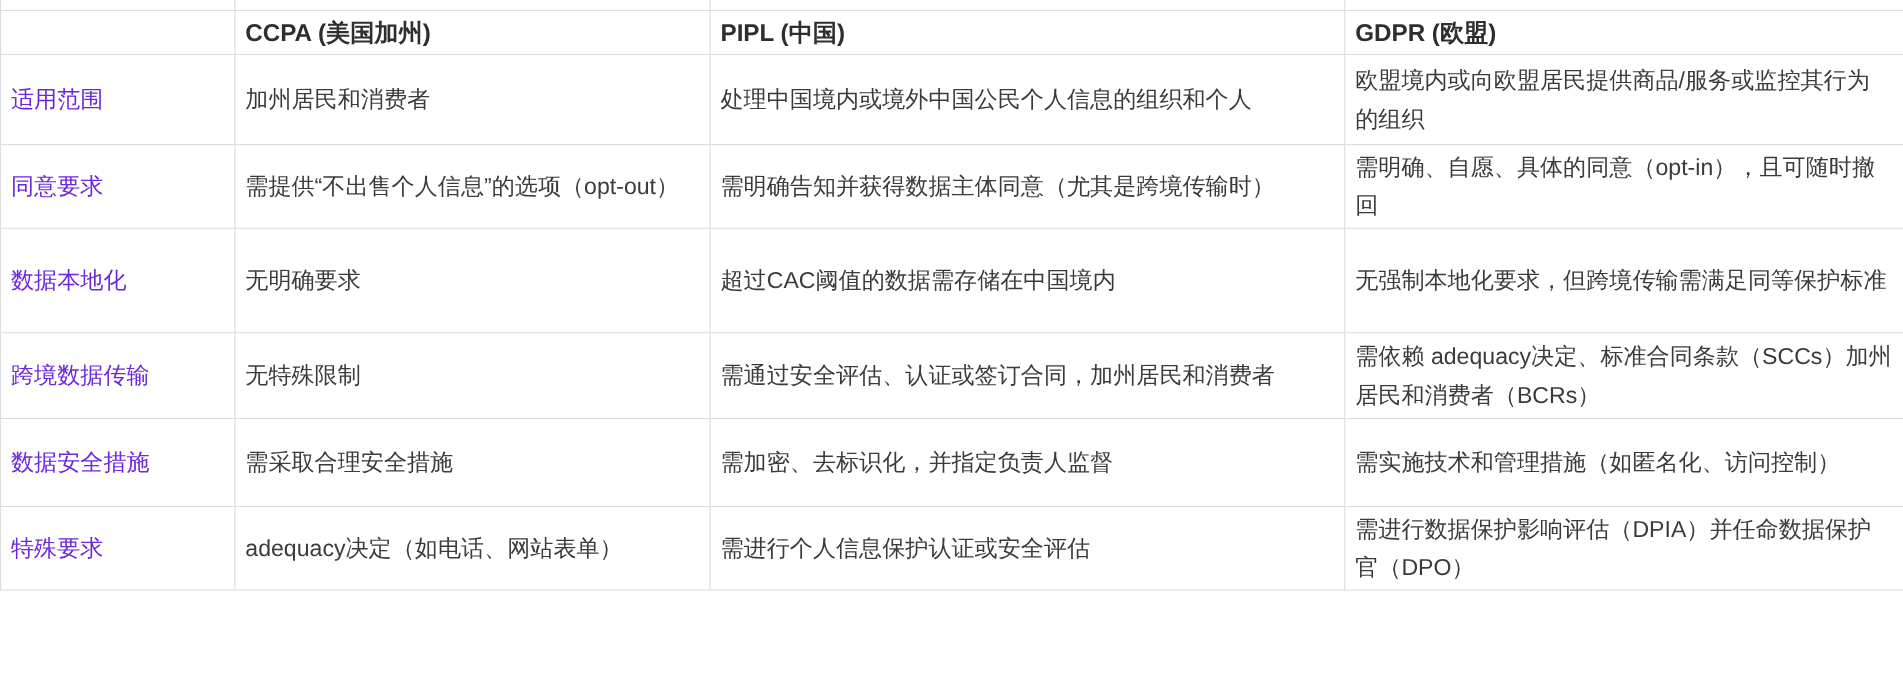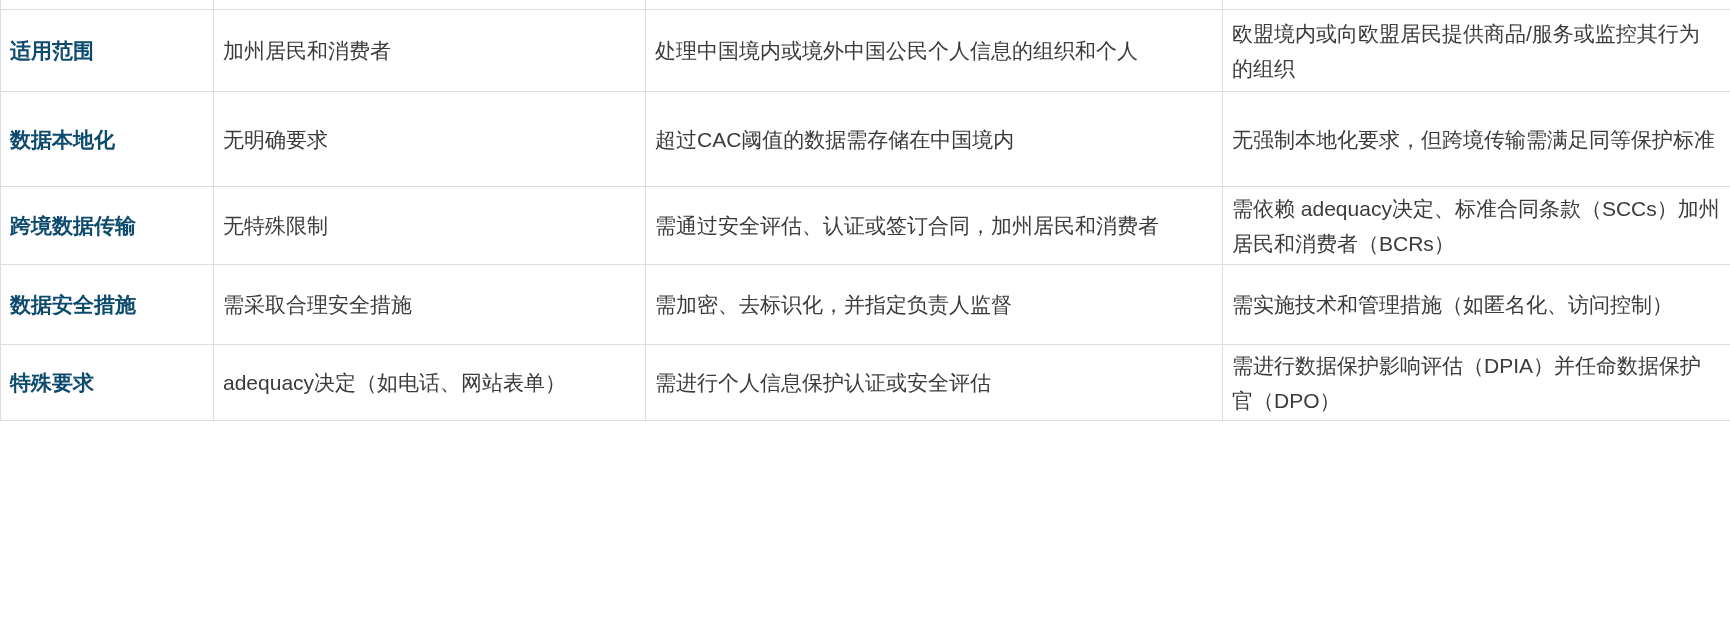--- a/index.html
+++ b/index.html
@@ -26,21 +26,21 @@
     text-align: left;
     overflow: hidden;
     word-break: break-word;
   }
   th {
     font-weight: bold;
     font-size: 22px;
     color: #2e2e2e;
     white-space: nowrap;
   }
-  td.rowlabel { font-weight: bold; color: #0c4a6e; }
+  td.rowlabel { font-weight: normal; color: #6d28d9; }
   tr.prerow td { border-bottom: 1px solid #dcdcdc; }
   tr.hrow   { height: 37px; }
   tr.prerow { height: 40px; }
   tr.r0 { height: 82px; }
   tr.r1 { height: 74px; }
   tr.r2 { height: 76px; }
   tr.r3 { height: 95px; }
   tr.r4 { height: 78px; }
   tr.r5 { height: 80px; }
   tr.r6 { height: 42px; }
@@ -58,29 +58,41 @@
   </colgroup>
 
   <tbody>
       <tr class="prerow">
     <td></td>
     <td></td>
     <td></td>
     <td></td>
   </tr>
 
+  <tr class="hrow">
+    <th></th>
+    <th>CCPA (美国加州)</th>
+    <th>PIPL (中国)</th>
+    <th>GDPR (欧盟)</th>
+  </tr>
 
   <tr class="r0">
     <td class="rowlabel">适用范围</td>
     <td>加州居民和消费者</td>
     <td>处理中国境内或境外中国公民个人信息的组织和个人</td>
     <td>欧盟境内或向欧盟居民提供商品/服务或监控其行为的组织</td>
   </tr>
 
 
+  <tr class="r2">
+    <td class="rowlabel">同意要求</td>
+    <td>需提供“不出售个人信息”的选项（opt-out）</td>
+    <td>需明确告知并获得数据主体同意（尤其是跨境传输时）</td>
+    <td>需明确、自愿、具体的同意（opt-in），且可随时撤回</td>
+  </tr>
 
   <tr class="r3">
     <td class="rowlabel">数据本地化</td>
     <td>无明确要求</td>
     <td>超过CAC阈值的数据需存储在中国境内</td>
     <td>无强制本地化要求，但跨境传输需满足同等保护标准</td>
   </tr>
 
   <tr class="r4">
     <td class="rowlabel">跨境数据传输</td>

